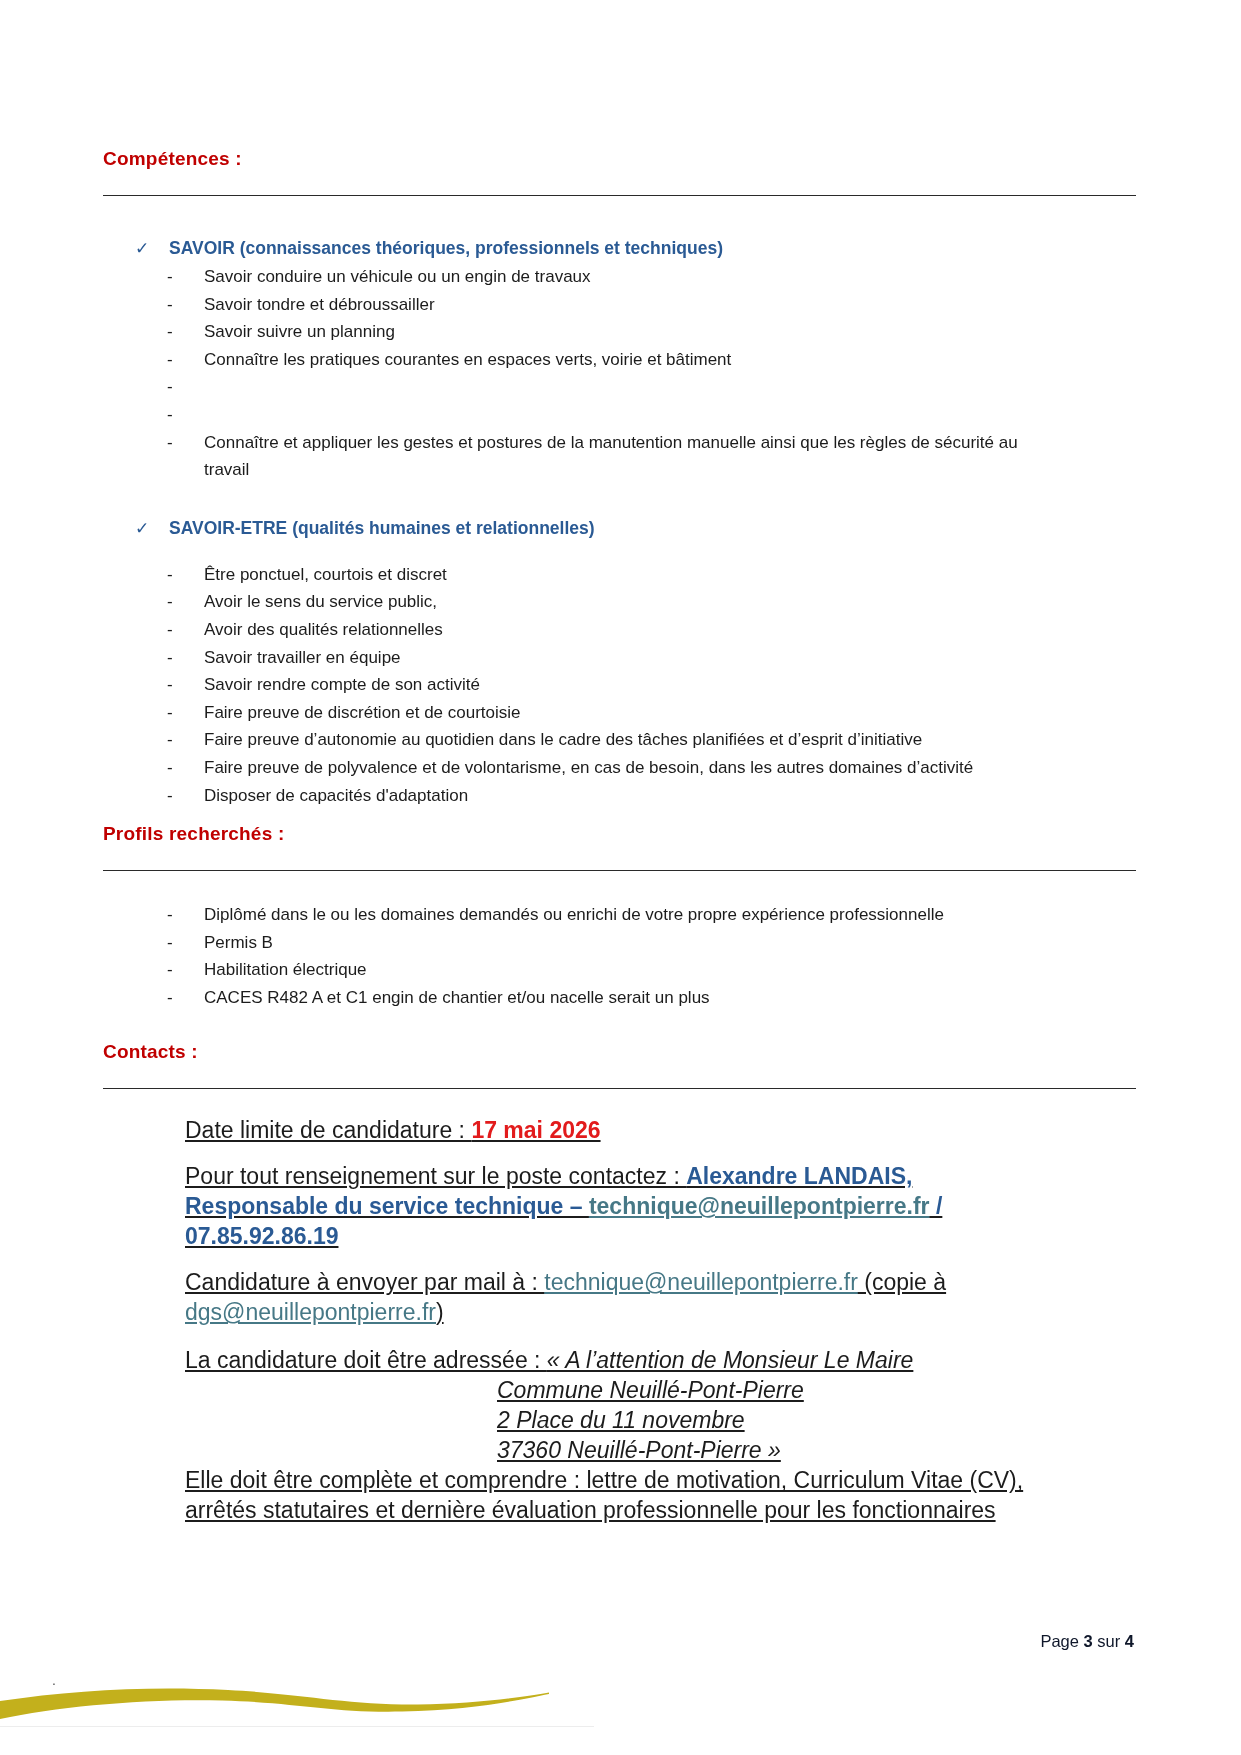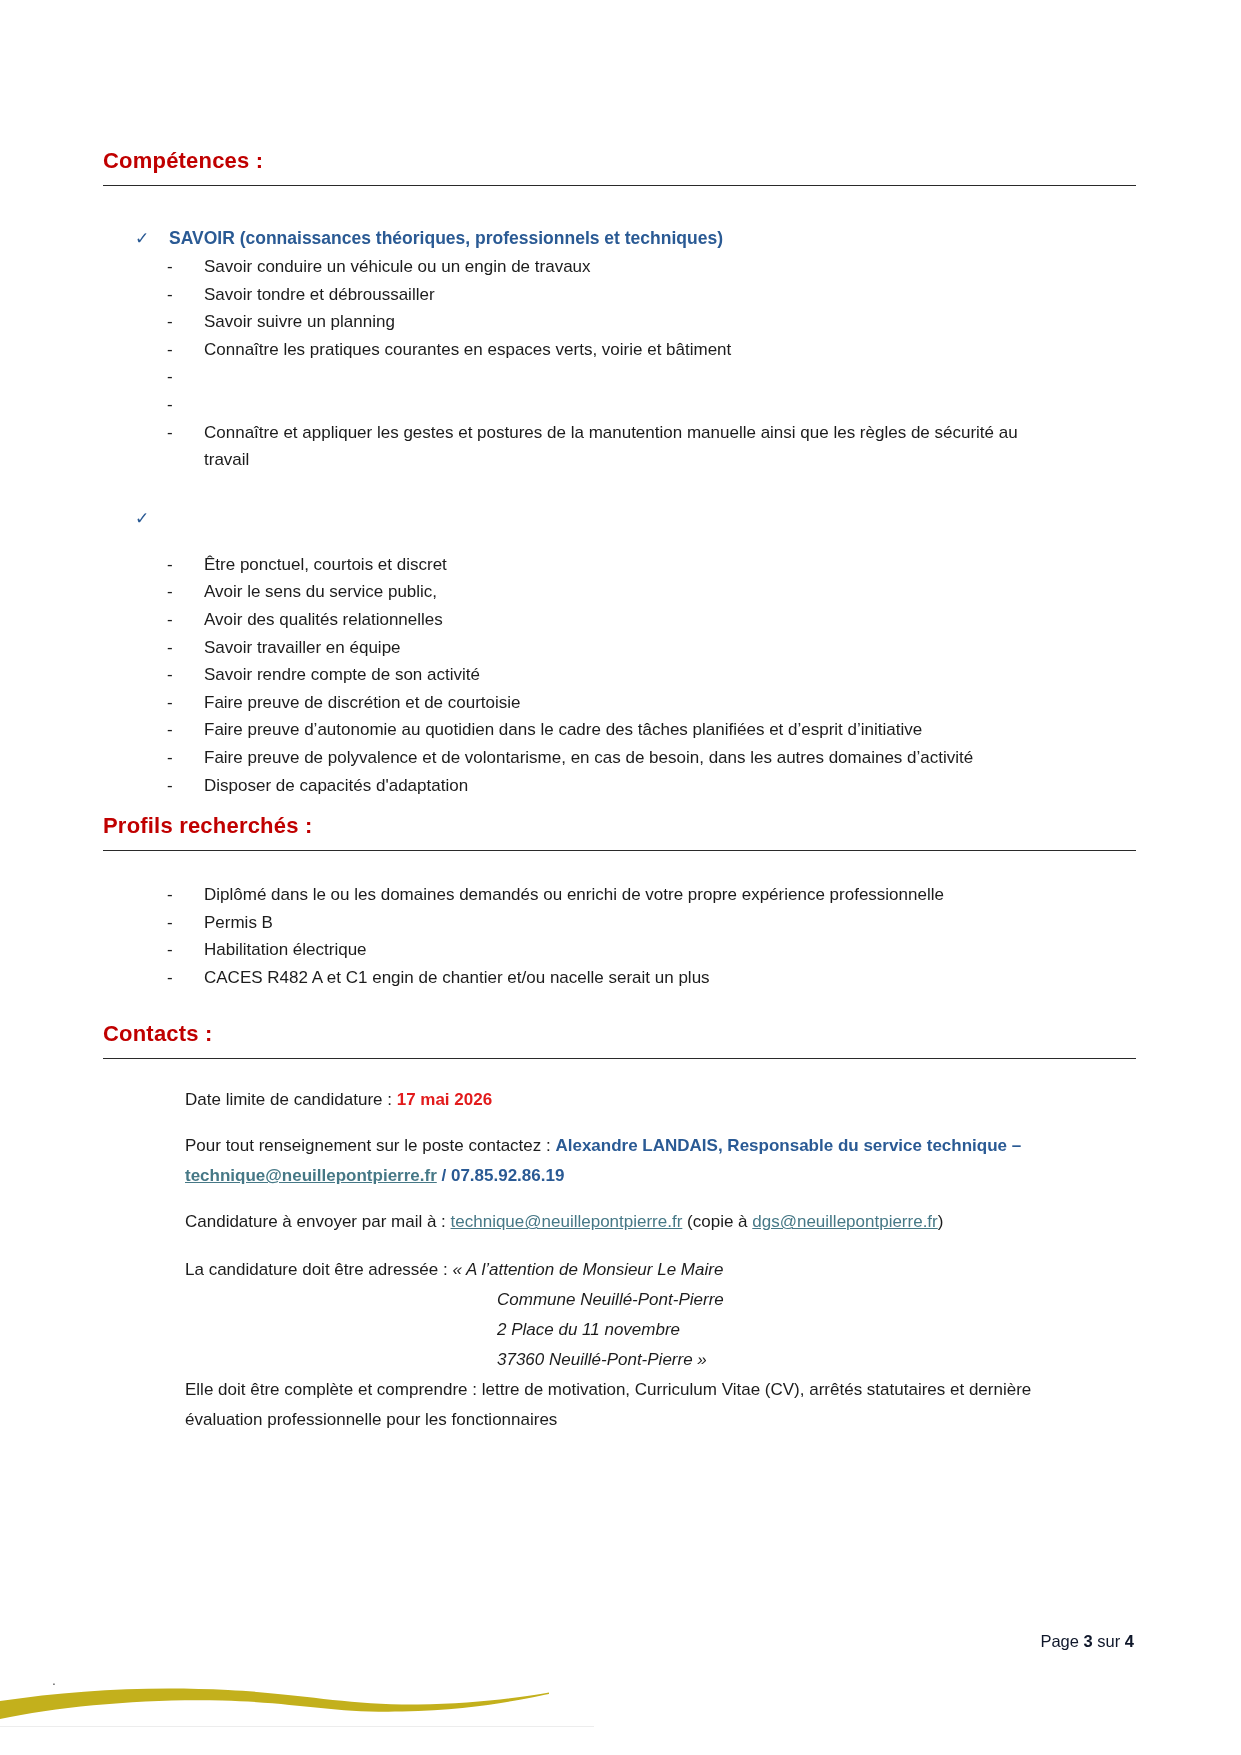--- a/index.html
+++ b/index.html
@@ -3,42 +3,42 @@
 <meta charset="utf-8">
 <style>
   html,body{margin:0;padding:0;background:#ffffff;}
   .page{
     position:relative;width:1241px;height:1755px;background:#ffffff;overflow:hidden;
     font-family:"Liberation Sans",sans-serif;color:#1c1c1c;
   }
   .content{position:absolute;left:103px;top:148px;width:1033px;}
 
   .section-head{
-    font-size:22px;font-weight:bold;color:var(--section-red,#C00000);
-    padding-bottom:11px;border-bottom:1.5px solid #2a2a2a;letter-spacing:.2px;
+    font-size:19px;font-weight:bold;color:var(--section-red,#C00000);
+    padding-bottom:25px;border-bottom:1.5px solid #2a2a2a;letter-spacing:.2px;
   }
   .mt-savoir{margin-top:42px;}
   .mt-savoiretre{margin-top:34px;}
   .mt-profils{margin-top:14px;}
   .mt-contacts{margin-top:30px;}
 
   .group-heading{
     display:flex;align-items:flex-start;margin-left:32px;
     font-size:17.5px;font-weight:bold;color:var(--blue,#2A5A94);
   }
   .check{width:34px;flex:none;font-weight:400;font-size:17px;color:var(--blue,#2A5A94);}
 
   ul.blist{list-style:none;margin:4px 0 0 0;padding:0 0 0 64px;}
   ul.blist.gap-top{margin-top:22px;}
   ul.blist.gap-top2{margin-top:30px;}
   ul.blist li{display:flex;font-size:17px;line-height:27.6px;}
   .dash{width:37px;flex:none;}
   .itx{max-width:832px;}
 
-  .cpar{margin:16px 16px 0 82px;font-size:17px;line-height:30px;max-width:852px;}
+  .cpar{margin:16px 16px 0 82px;font-size:23px;line-height:30px;max-width:852px;text-decoration:underline;}
   .cpar.first{margin-top:26px;}
   .cpar.addr-par{margin-top:18px;}
   .cpar.req-par{margin-top:0;}
 
   .bb{color:var(--blue,#2A5A94);font-weight:bold;}
   .lnk{color:var(--link,#467886);text-decoration:underline;cursor:pointer;}
   .lnkb{color:var(--link,#467886);font-weight:bold;text-decoration:underline;cursor:pointer;}
   .dred{color:var(--date-red,#E21B1C);font-weight:bold;}
   .it{font-style:italic;}
   .addr-line{font-style:italic;margin-left:312px;}
@@ -86,20 +86,21 @@
           <span class="dash">-</span>
         </li>
       <li>
           <span class="dash">-</span>
           <span class="itx">Connaître et appliquer les gestes et postures de la manutention manuelle ainsi que les règles de sécurité au travail</span>
         </li>
     </ul>
 
     <div class="group-heading mt-savoiretre">
       <span class="check">✓</span>
+      <span>SAVOIR-ETRE (qualités humaines et relationnelles)</span>
     </div>
     <ul class="blist gap-top">
       <li>
           <span class="dash">-</span>
           <span class="itx">Être ponctuel, courtois et discret</span>
         </li>
       <li>
           <span class="dash">-</span>
           <span class="itx">Avoir le sens du service public,</span>
         </li>

